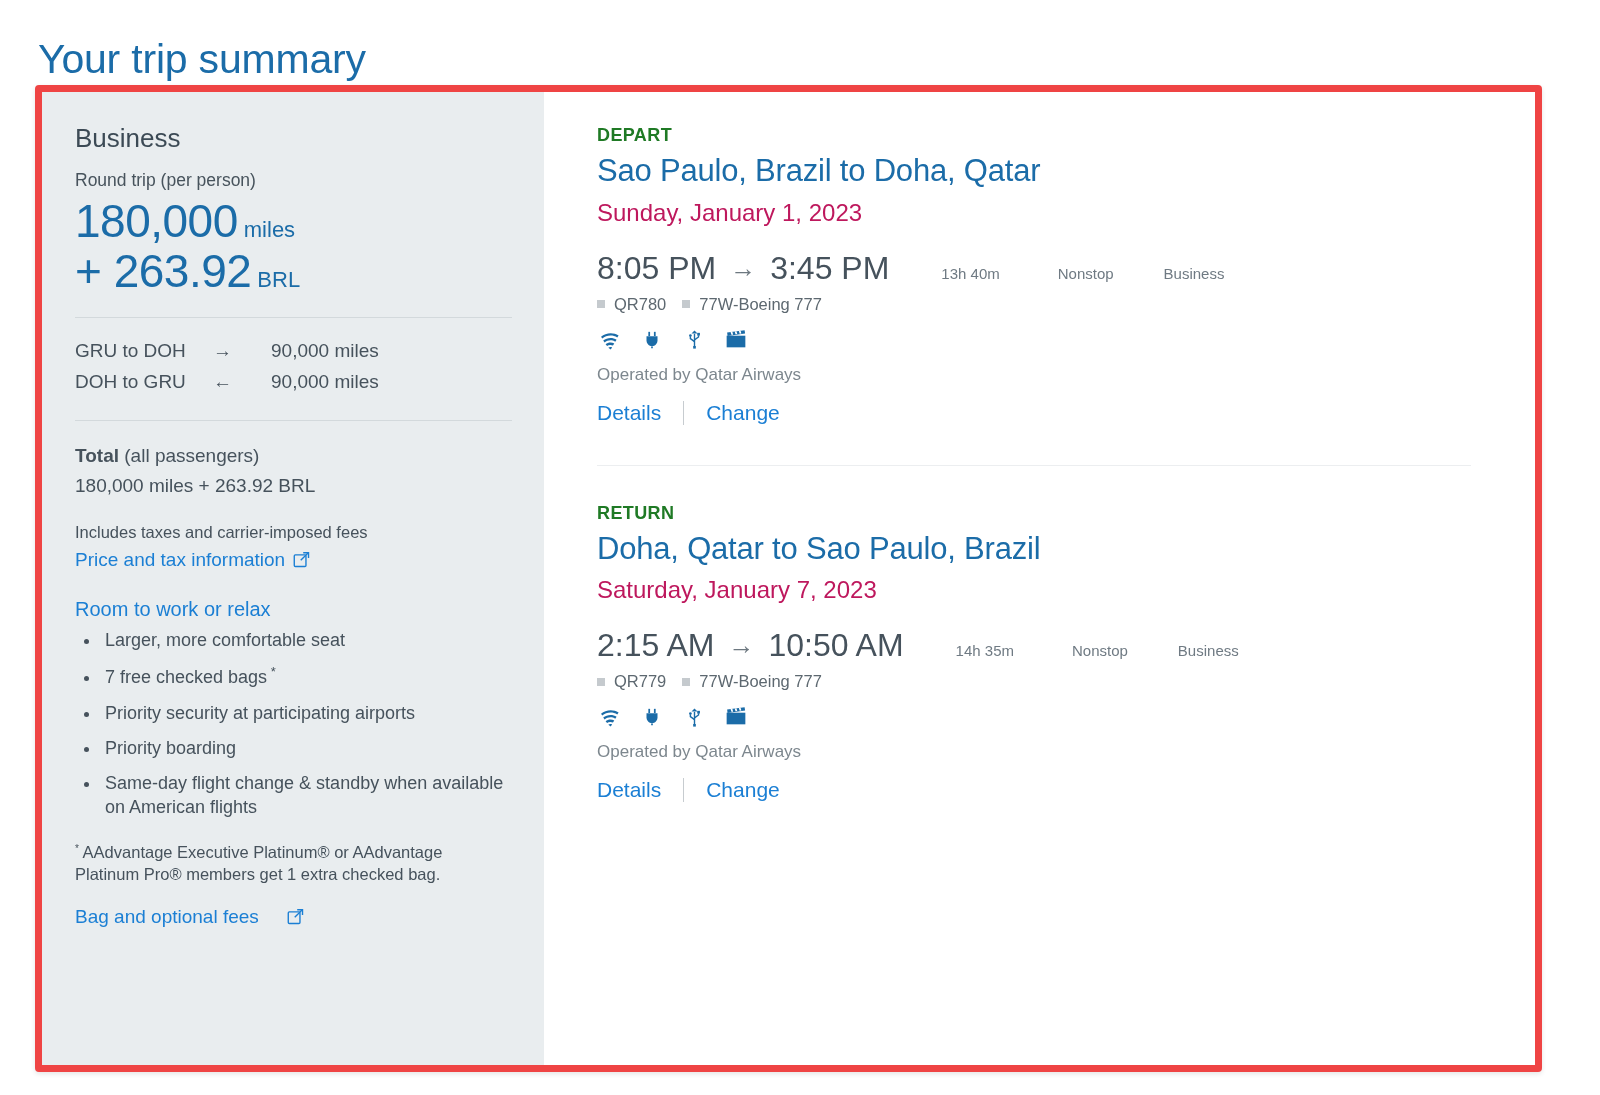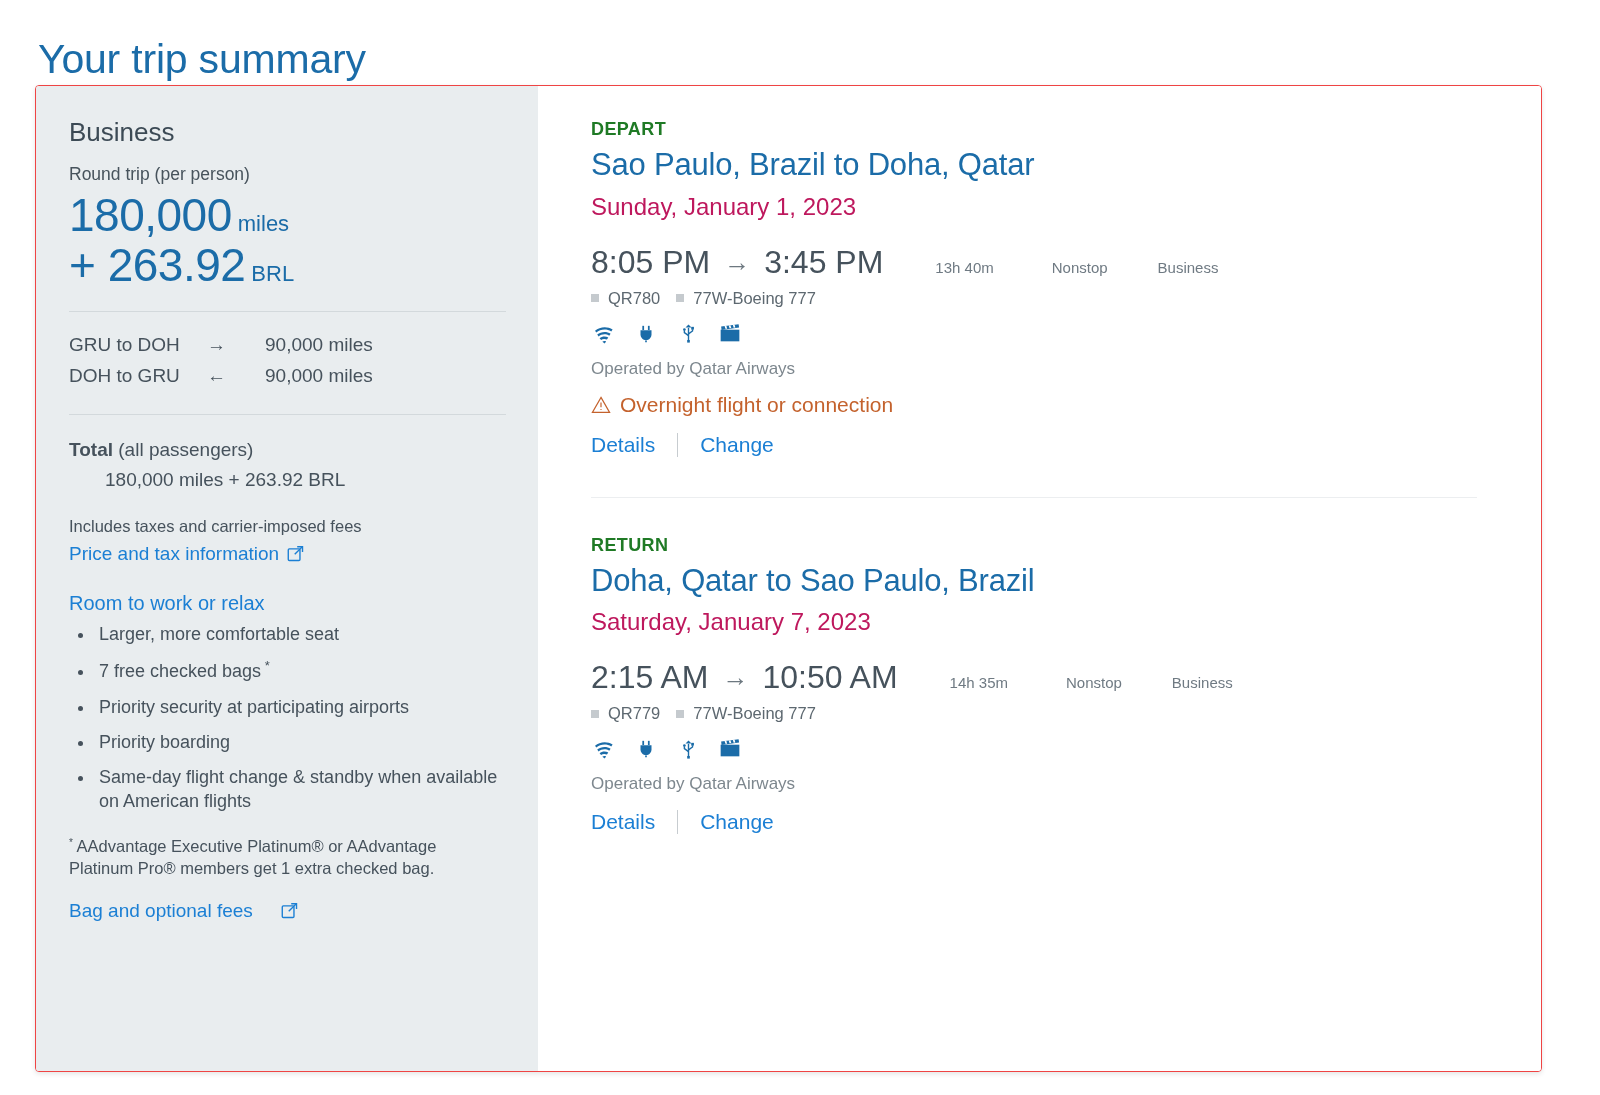--- a/index.html
+++ b/index.html
@@ -38,21 +38,21 @@
   }
 
   
   .trip-card {
     position: absolute;
     left: 35px;
     top: 85px;
     width: 1507px;
     height: 987px;
     background: #ffffff;
-    border: 1px solid #ef4444;
+    border: 7px solid #ef4444;
     border-radius: 4px;
     box-shadow: 0 2px 5px rgba(0,0,0,0.10);
     display: flex;
     overflow: hidden;
     box-sizing: border-box;
   }
 
   
   .summary-panel {
     width: 502px;
@@ -133,21 +133,21 @@
   }
   .leg-miles { }
 
   .total-block {
     margin-top: 20px;
     font-size: 19px;
     color: #46525c;
     line-height: 1.55;
   }
   .total-block .lbl { font-weight: 700; }
-  .total-value { margin-top: 1px; margin-left: 36px; }
+  .total-value { margin-top: 1px; }
 
   .includes-note {
     margin-top: 20px;
     font-size: 16.5px;
     color: #46525c;
     line-height: 1.35;
   }
 
   .ext-link {
     display: inline-flex;
@@ -480,30 +480,20 @@
             <svg viewBox="0 0 24 24" width="22" height="22" fill="#1b6ca8">
               <path d="M1.8 7.3h20.4V20H1.8z"></path>
               <path d="M2.3 3.9 21.4 1.4l.5 3.6L2.8 7.5z"></path>
               <path d="M6.1 3.2 7 6.4l1.9-.2-.9-3.2zM10.6 2.6l.9 3.2 1.9-.3-.9-3.1zM15.1 2 16 5.2l1.9-.3L17 1.8z" fill="#ffffff"></path>
             </svg>
           </span>
         </div>
 
         <div class="operated-by">Operated by Qatar Airways</div>
 
-        <div class="overnight">
-          <span class="warn-icon">
-            <svg viewBox="0 0 20 20" width="20" height="20" fill="none" stroke="#c4622d" stroke-width="1.2">
-              <path d="M10 2.4 18.6 17.4H1.4z"></path>
-              <path d="M10 7.6v4.6" stroke-width="1.2"></path>
-              <path d="M10 14.2v0.9" stroke-width="1.4"></path>
-            </svg>
-          </span>
-          <span>Overnight flight or connection</span>
-        </div>
 
         <div class="seg-actions">
           <a>Details</a>
           <span class="pipe"></span>
           <a>Change</a>
         </div>
       </div>
 
       <hr class="seg-divider">
       <div class="seg-spacer"></div>

